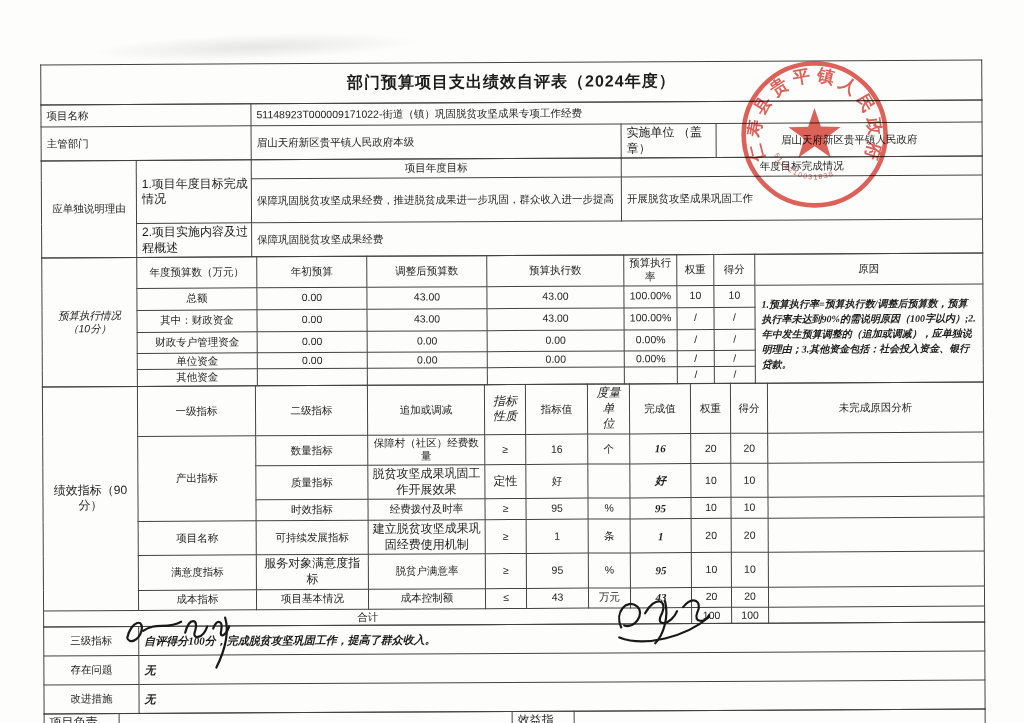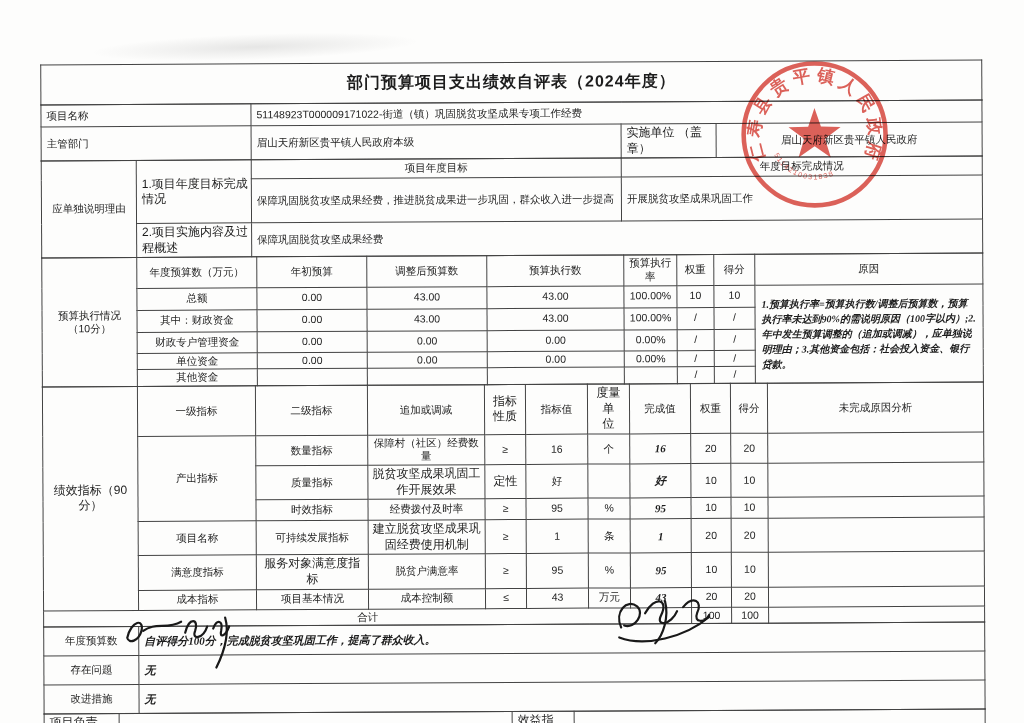--- a/index.html
+++ b/index.html
@@ -10,21 +10,21 @@
   }
   #sheet{position:absolute;left:42px;top:62px;width:941px;transform:rotate(-0.3deg);transform-origin:50% 50%;}
   #sheet table{border-collapse:collapse;table-layout:fixed;width:941px;margin-top:-1px;}
   #sheet table:first-child{margin-top:0;}
   td,th{
     border:1px solid #434343;font-size:10.5px;font-weight:normal;text-align:center;
     vertical-align:middle;padding:1px 3px;overflow:hidden;line-height:1.3;
     word-break:break-all;
   }
   .left{text-align:left;padding-left:5px;}
-  .prew{white-space:pre-line;}
+  .prew{white-space:pre-line;font-style:italic;}
   .title-cell{font-size:16px;font-weight:bold;letter-spacing:1px;}
   .seclabel{font-size:10.5px;}
   .fill{font-style:italic;font-family:"Liberation Serif",serif;font-size:11px;font-weight:bold;}
   .note{
     font-style:italic;font-family:"Liberation Serif",serif;font-size:10px;font-weight:bold;
     text-align:left;line-height:1.5;padding:2px 6px;
   }
   .small{font-size:12px;}
   .overlay{position:absolute;pointer-events:none;}
   .smudge{
@@ -281,21 +281,21 @@
   </tbody>
     </table>
 
   <table>
     <colgroup>
         <col style="width:95px">
         <col style="width:846px">
       </colgroup>
     <tbody>
         <tr style="height:29px">
-      <td>年度预算数</td>
+      <td>三级指标</td>
       <td class="left fill">自评得分100分，完成脱贫攻坚巩固工作，提高了群众收入。</td>
     </tr>
     <tr style="height:29px">
       <td>存在问题</td>
       <td class="left fill">无</td>
     </tr>
     <tr style="height:29px">
       <td>改进措施</td>
       <td class="left fill">无</td>
     </tr>

